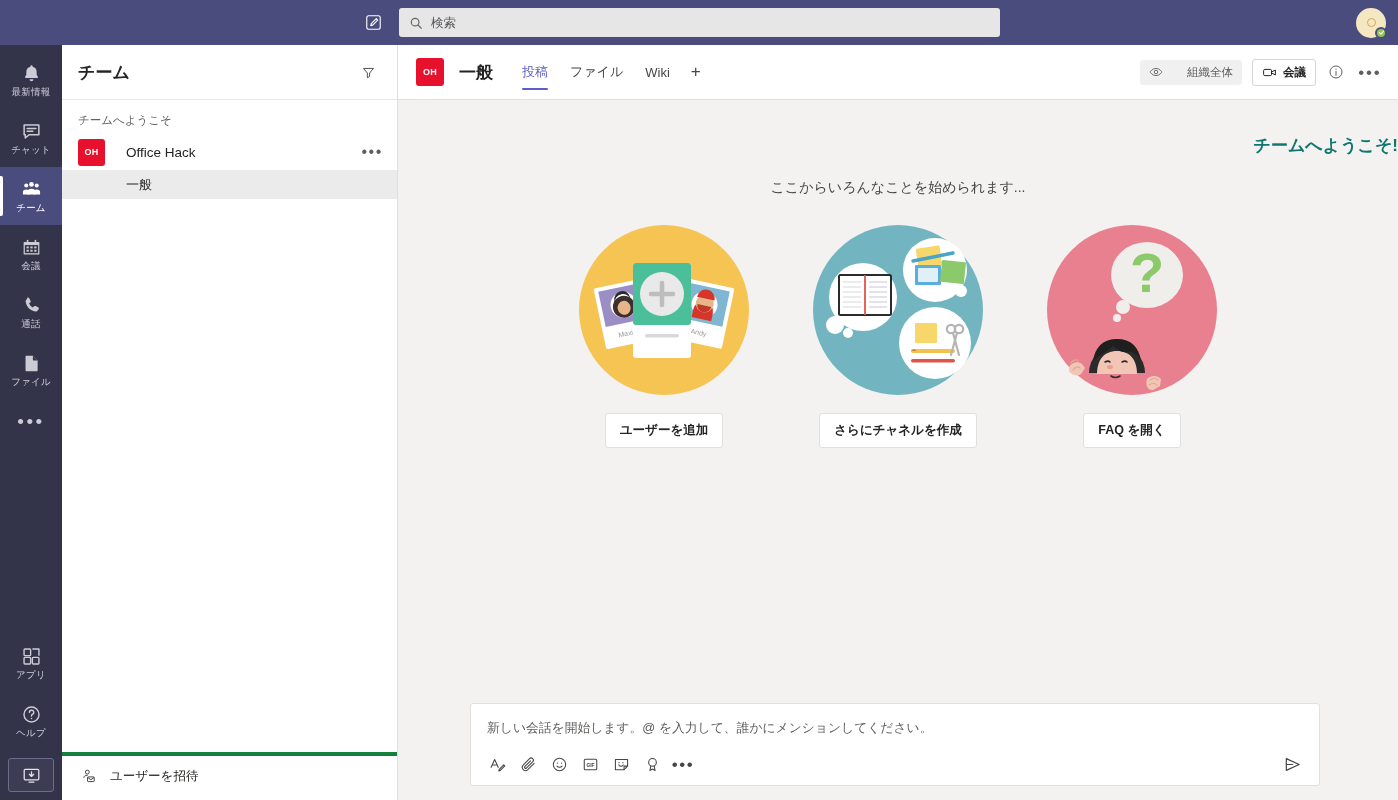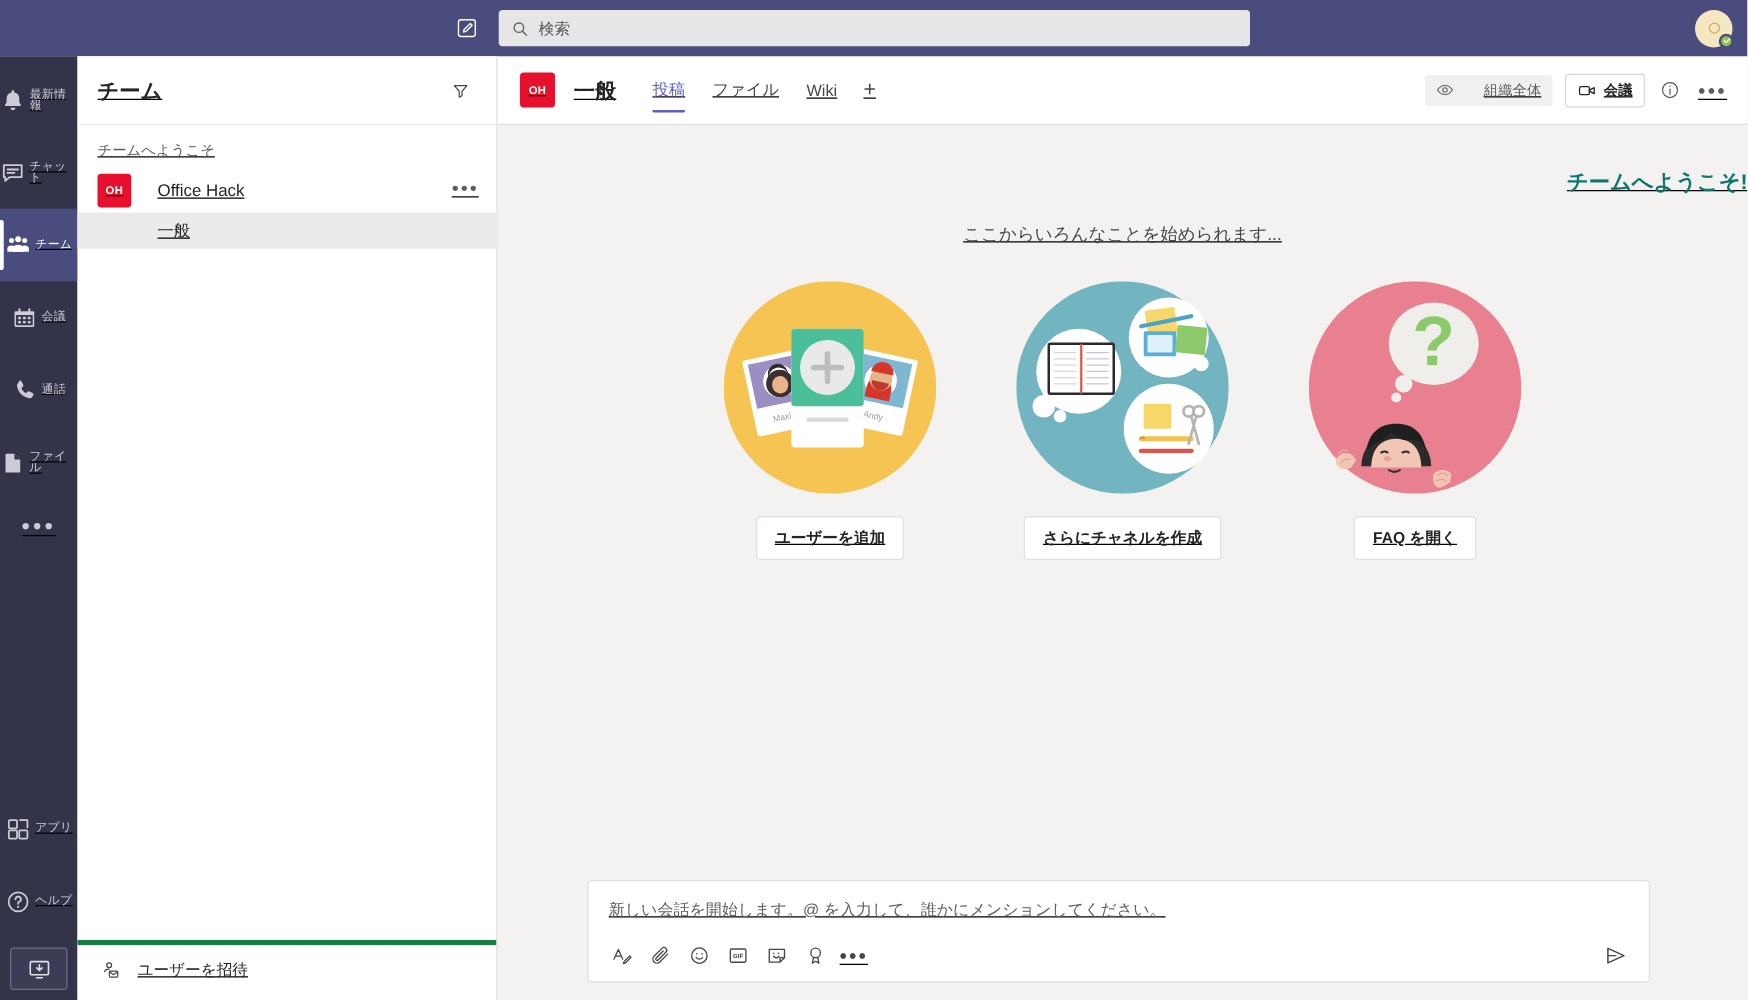--- a/index.html
+++ b/index.html
@@ -1,21 +1,21 @@
 <!DOCTYPE html>
 <html><head>
 <meta charset="utf-8">
 <style>
   * { box-sizing: border-box; margin: 0; padding: 0; }
   html, body {
     width: 1398px; height: 800px;
     font-family: "Liberation Sans", "DejaVu Sans", sans-serif;
     background: #f3f2f1; overflow: hidden;
   }
-  .app { position: relative; width: 1398px; height: 800px; display: flex; flex-direction: column; text-decoration: underline; }
+  .app { position: relative; width: 1398px; height: 800px; display: flex; flex-direction: column; }
 
   
   .topbar {
     height: 45px; background: #4b4c7e; flex: 0 0 45px;
     display: flex; align-items: center; position: relative;
   }
   .compose-btn {
     position: absolute; left: 360px; top: 50%; transform: translateY(-50%);
     width: 26px; height: 26px; display: flex; align-items: center; justify-content: center;
     cursor: pointer; border-radius: 2px;
@@ -50,21 +50,21 @@
   
   .body-row { flex: 1; display: flex; min-height: 0; }
 
   
   .rail {
     width: 62px; flex: 0 0 62px; background: #33344a;
     display: flex; flex-direction: column; align-items: center;
     padding-top: 6px; position: relative;
   }
   .rail-item {
-    width: 62px; height: 58px; display: flex; flex-direction: row;
+    width: 62px; height: 58px; display: flex; flex-direction: column;
     align-items: center; justify-content: center; gap: 3px;
     color: #cdccd6; cursor: pointer; position: relative;
   }
   .rail-item.active { background: #4b4c7e; color: #fff; }
   .rail-item.active::before {
     content: ""; position: absolute; left: 0; top: 9px; bottom: 9px;
     width: 3px; background: #fff; border-radius: 0 2px 2px 0;
   }
   .rail-item svg { width: 21px; height: 21px; display: block; }
   .rail-label { font-size: 9.5px; line-height: 1; letter-spacing: .2px; }

